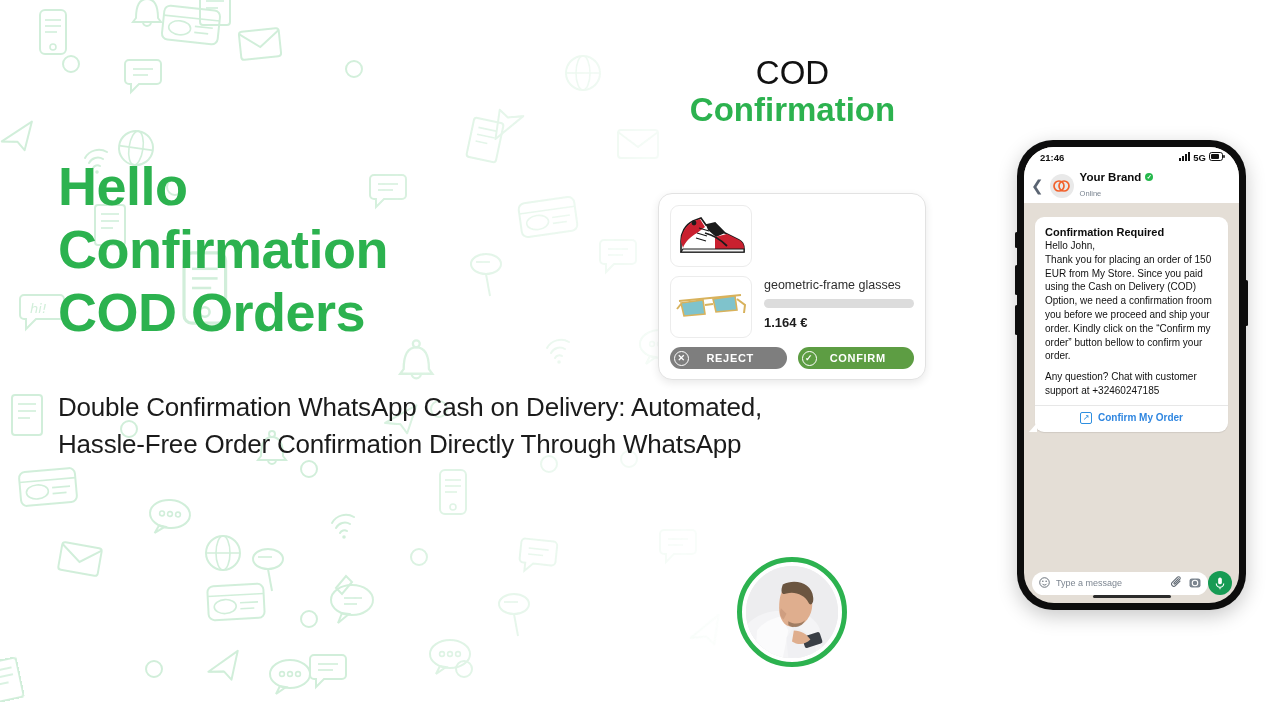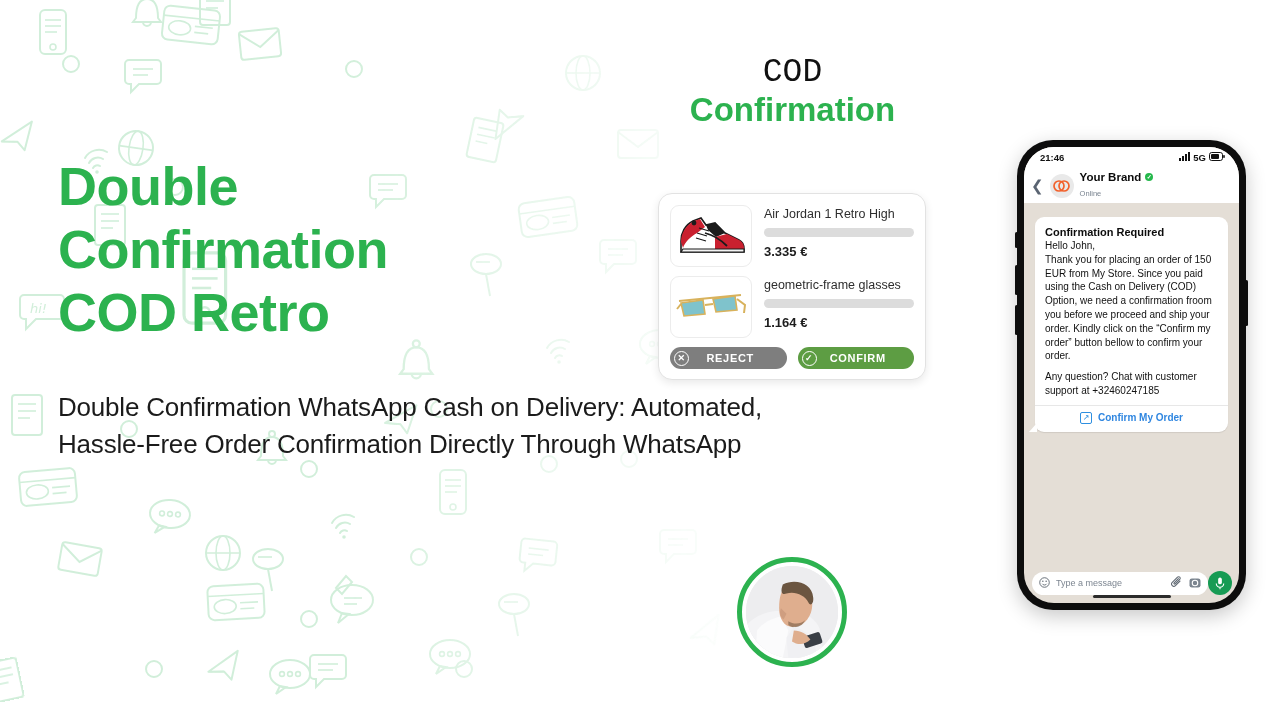--- a/index.html
+++ b/index.html
@@ -41,21 +41,21 @@
 
   
   .cod-title{
     position:absolute; left:620px; top:55px; width:345px;
     text-align:center;
     font-size:33px;
     line-height:1.12;
     color:#111;
   }
   .cod-title .l2{ color:#2cb24f; font-weight:bold; display:block; }
-  .cod-title .l1,.cod-title .l3{ display:block; font-weight:400;font-family:Liberation Mono, monospace; }
+  .cod-title .l1,.cod-title .l3{ display:block; font-weight:400; }
 
   
   .product-card{
     position:absolute; left:658px; top:193px; width:268px;
     background:#fff;
     border:1px solid #e2e2e2;
     border-radius:14px;
     box-shadow:0 3px 9px rgba(0,0,0,.09);
     padding:11px 11px 10px 11px;
   }
@@ -365,21 +365,21 @@
       <use href="#d-note" x="95" y="205"></use>
       <use href="#d-circle" x="430" y="400"></use>
       <use href="#d-wifi" x="330" y="505"></use>
       <use href="#d-card" x="20" y="470" transform="rotate(-5 48 487)"></use>
       <use href="#d-dots" x="430" y="640"></use>
     </g>
   </svg>
 </div>
 
 <div class="left-col">
-  <h1 class="headline">Double Confirmation COD Retro</h1>
+  <h1 class="headline">Hello Confirmation COD Orders</h1>
   <p class="subhead">Double Confirmation WhatsApp Cash on Delivery: Automated, Hassle-Free Order Confirmation Directly Through WhatsApp</p>
 </div>
 
 <div class="cod-title">
   <span class="l1">COD</span>
   <span class="l2">Confirmation</span>
 </div>
 
 <div class="product-card">
 
@@ -388,25 +388,20 @@
       <svg width="72" height="50" viewBox="0 0 72 50">
         <path d="M6 40 L6 30 C6 22 10 14 18 10 L26 7 L31 14 L40 12 L50 22 L64 29 C68 31 69 34 69 38 L69 41 L6 41 Z" fill="#ffffff" stroke="#1b1b1b" stroke-width="1.6"></path>
         <path d="M6 31 C6 22 11 14 19 10 L25 8 L30 16 L22 22 C15 26 10 31 8 37 Z" fill="#c9202f"></path>
         <path d="M31 14 L40 12 L50 22 L41 26 L33 19 Z" fill="#1b1b1b"></path>
         <path d="M40 26 L52 23 L64 29 C68 31 69 34 69 38 L69 41 L40 41 Z" fill="#c9202f"></path>
         <path d="M8 38 L69 38 L69 41 L6 41 Z" fill="#f2f2f2" stroke="#1b1b1b" stroke-width="1.2"></path>
         <path d="M30 22 C38 24 46 29 52 35" stroke="#1b1b1b" stroke-width="1.8" fill="none"></path>
         <path d="M24 17 L34 20 M22 22 L32 25 M21 27 L31 30" stroke="#1b1b1b" stroke-width="1.3"></path>
         <circle cx="19" cy="12" r="2.4" fill="#1b1b1b"></circle>
       </svg>
-    </div>
-    <div class="pinfo">
-      <div class="pname">Air Jordan 1 Retro High</div>
-      <div class="pbar"></div>
-      <div class="pprice">3.335 €</div>
     </div>
   </div>
 
   <div class="prow">
     <div class="pthumb">
       <svg width="72" height="40" viewBox="0 0 72 40">
         <path d="M4 14 L66 8" stroke="#d8b25c" stroke-width="2" fill="none"></path>
         <path d="M6 16 L28 13 L30 27 L9 29 Z" fill="#7fc3cc" stroke="#d8b25c" stroke-width="1.6"></path>
         <path d="M38 12 L60 9 L62 23 L41 25 Z" fill="#7fc3cc" stroke="#d8b25c" stroke-width="1.6"></path>
         <path d="M30 18 L38 17" stroke="#d8b25c" stroke-width="2"></path>

